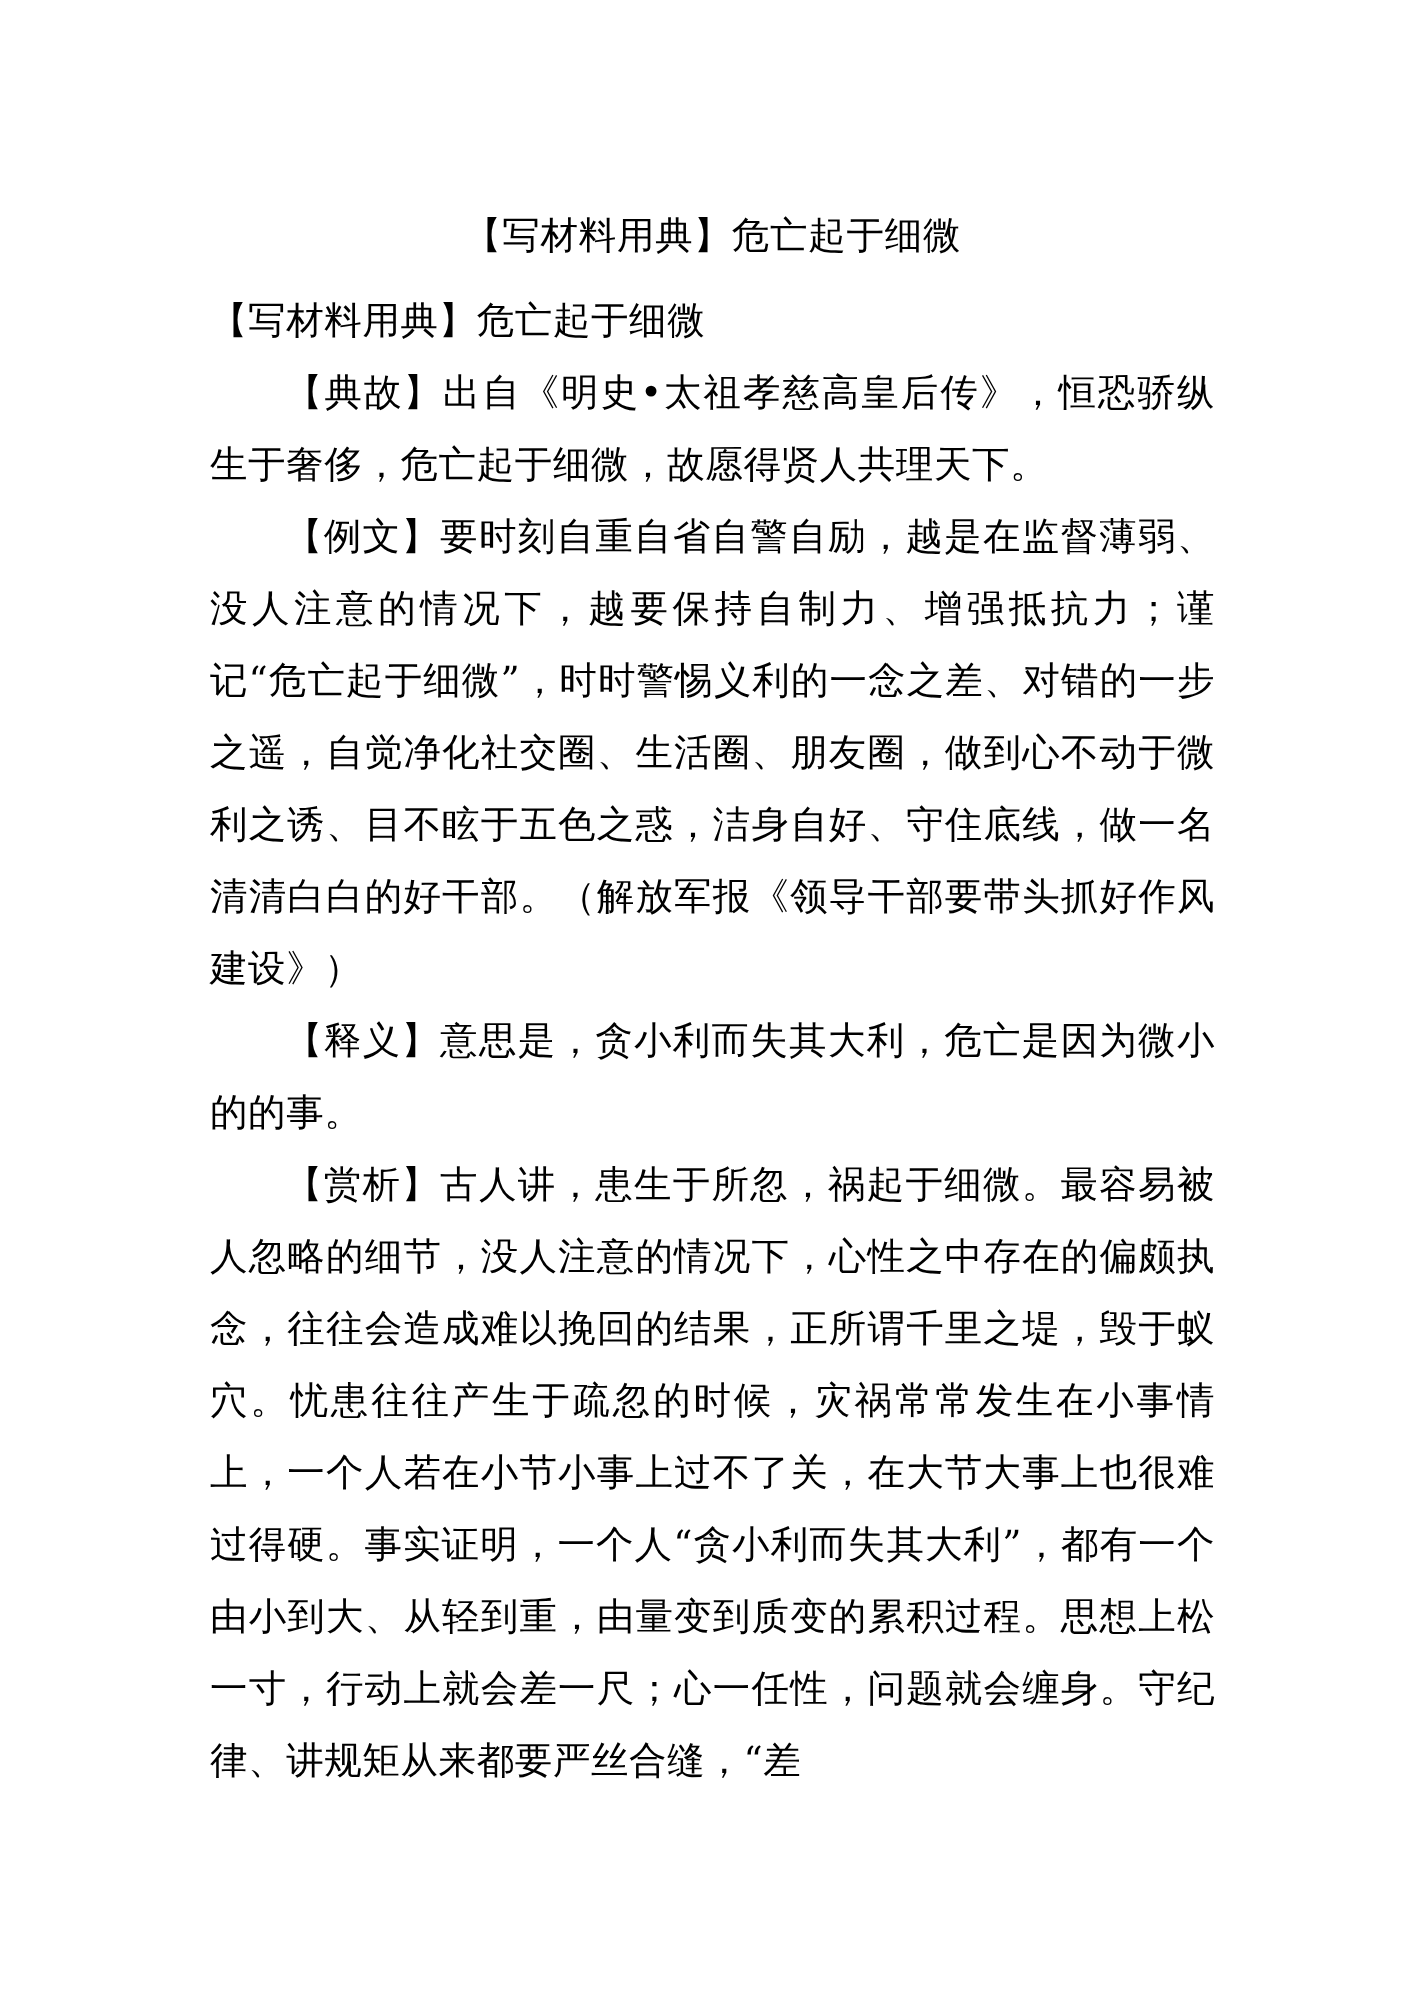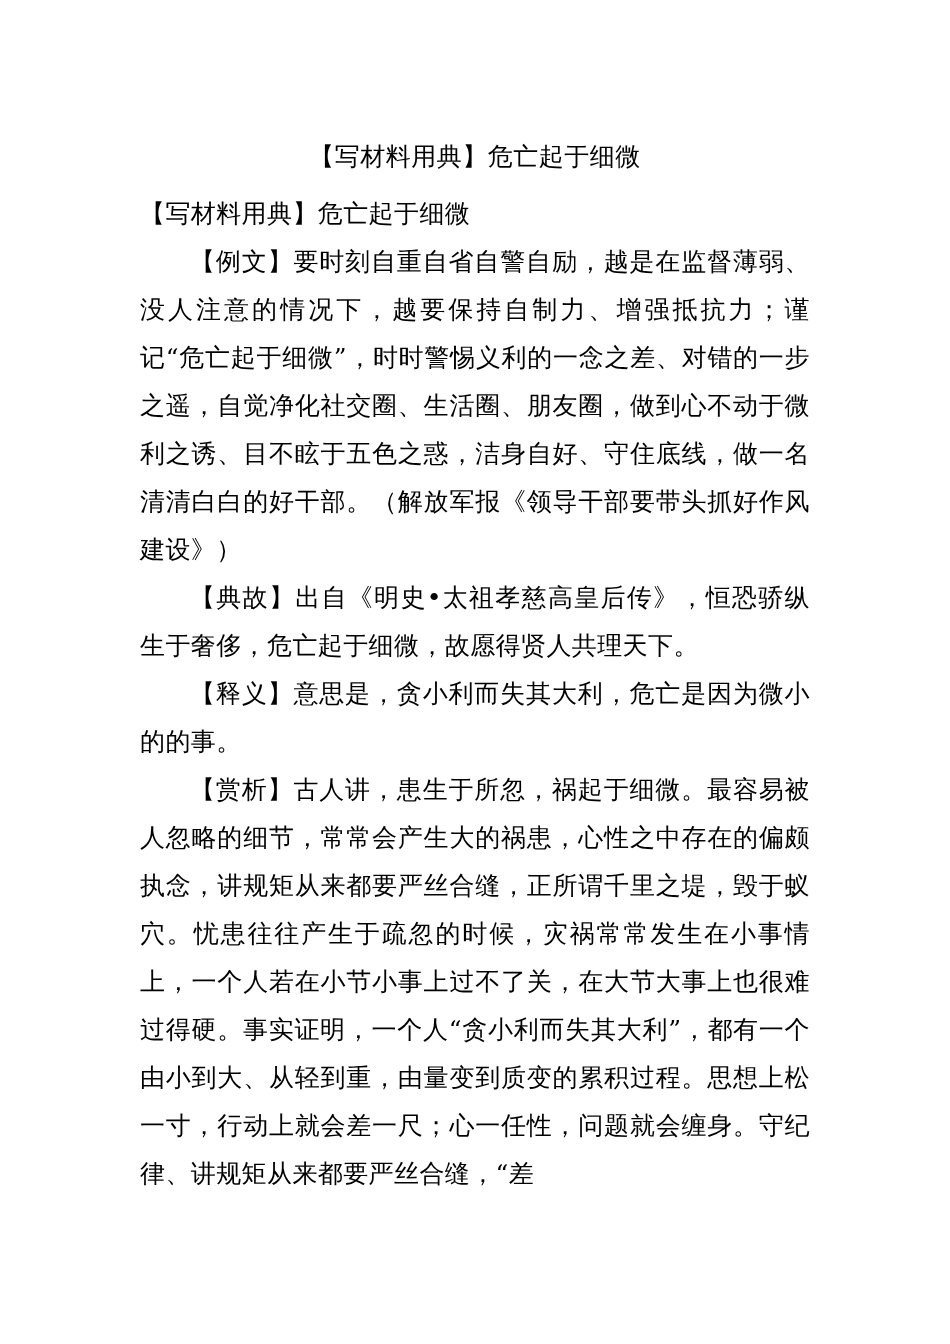--- a/index.html
+++ b/index.html
@@ -46,21 +46,21 @@
 </style>
 </head>
 <body>
 
 <div class="page">
 
   <div class="doc-title">【写材料用典】危亡起于细微</div>
 
   <p class="para flush">【写材料用典】危亡起于细微</p>
 
+  <p class="para indent">【典故】出自《明史•太祖孝慈高皇后传》，恒恐骄纵生于奢侈，危亡起于细微，故愿得贤人共理天下。</p>
+
   <p class="para indent">【例文】要时刻自重自省自警自励，越是在监督薄弱、没人注意的情况下，越要保持自制力、增强抵抗力；谨记“危亡起于细微”，时时警惕义利的一念之差、对错的一步之遥，自觉净化社交圈、生活圈、朋友圈，做到心不动于微利之诱、目不眩于五色之惑，洁身自好、守住底线，做一名清清白白的好干部。（解放军报《领导干部要带头抓好作风建设》）</p>
-
-  <p class="para indent">【典故】出自《明史•太祖孝慈高皇后传》，恒恐骄纵生于奢侈，危亡起于细微，故愿得贤人共理天下。</p>
 
   <p class="para indent">【释义】意思是，贪小利而失其大利，危亡是因为微小的的事。</p>
 
-  <p class="para indent">【赏析】古人讲，患生于所忽，祸起于细微。最容易被人忽略的细节，常常会产生大的祸患，心性之中存在的偏颇执念，讲规矩从来都要严丝合缝，正所谓千里之堤，毁于蚁穴。忧患往往产生于疏忽的时候，灾祸常常发生在小事情上，一个人若在小节小事上过不了关，在大节大事上也很难过得硬。事实证明，一个人“贪小利而失其大利”，都有一个由小到大、从轻到重，由量变到质变的累积过程。思想上松一寸，行动上就会差一尺；心一任性，问题就会缠身。守纪律、讲规矩从来都要严丝合缝，“差</p>
+  <p class="para indent">【赏析】古人讲，患生于所忽，祸起于细微。最容易被人忽略的细节，没人注意的情况下，心性之中存在的偏颇执念，往往会造成难以挽回的结果，正所谓千里之堤，毁于蚁穴。忧患往往产生于疏忽的时候，灾祸常常发生在小事情上，一个人若在小节小事上过不了关，在大节大事上也很难过得硬。事实证明，一个人“贪小利而失其大利”，都有一个由小到大、从轻到重，由量变到质变的累积过程。思想上松一寸，行动上就会差一尺；心一任性，问题就会缠身。守纪律、讲规矩从来都要严丝合缝，“差</p>
 
 </div>
 
 </body></html>

